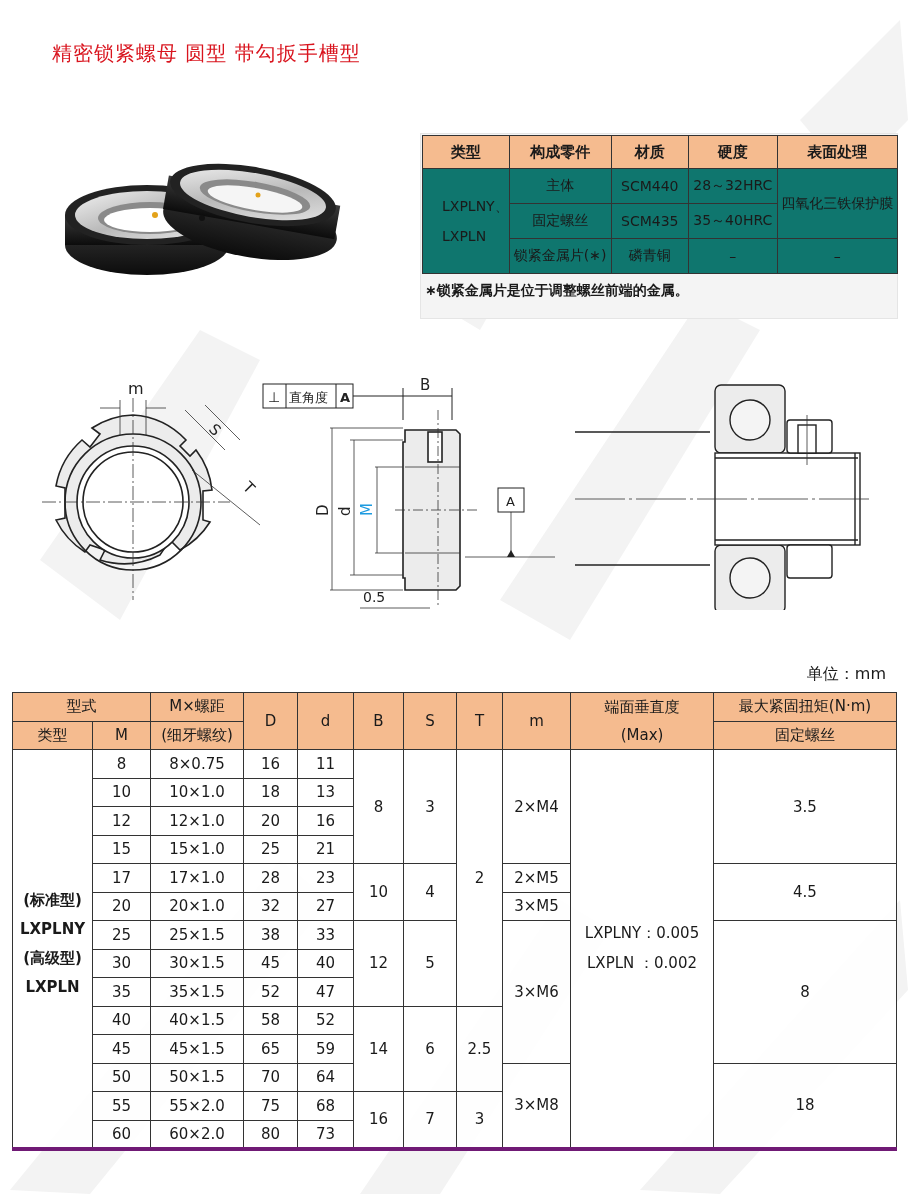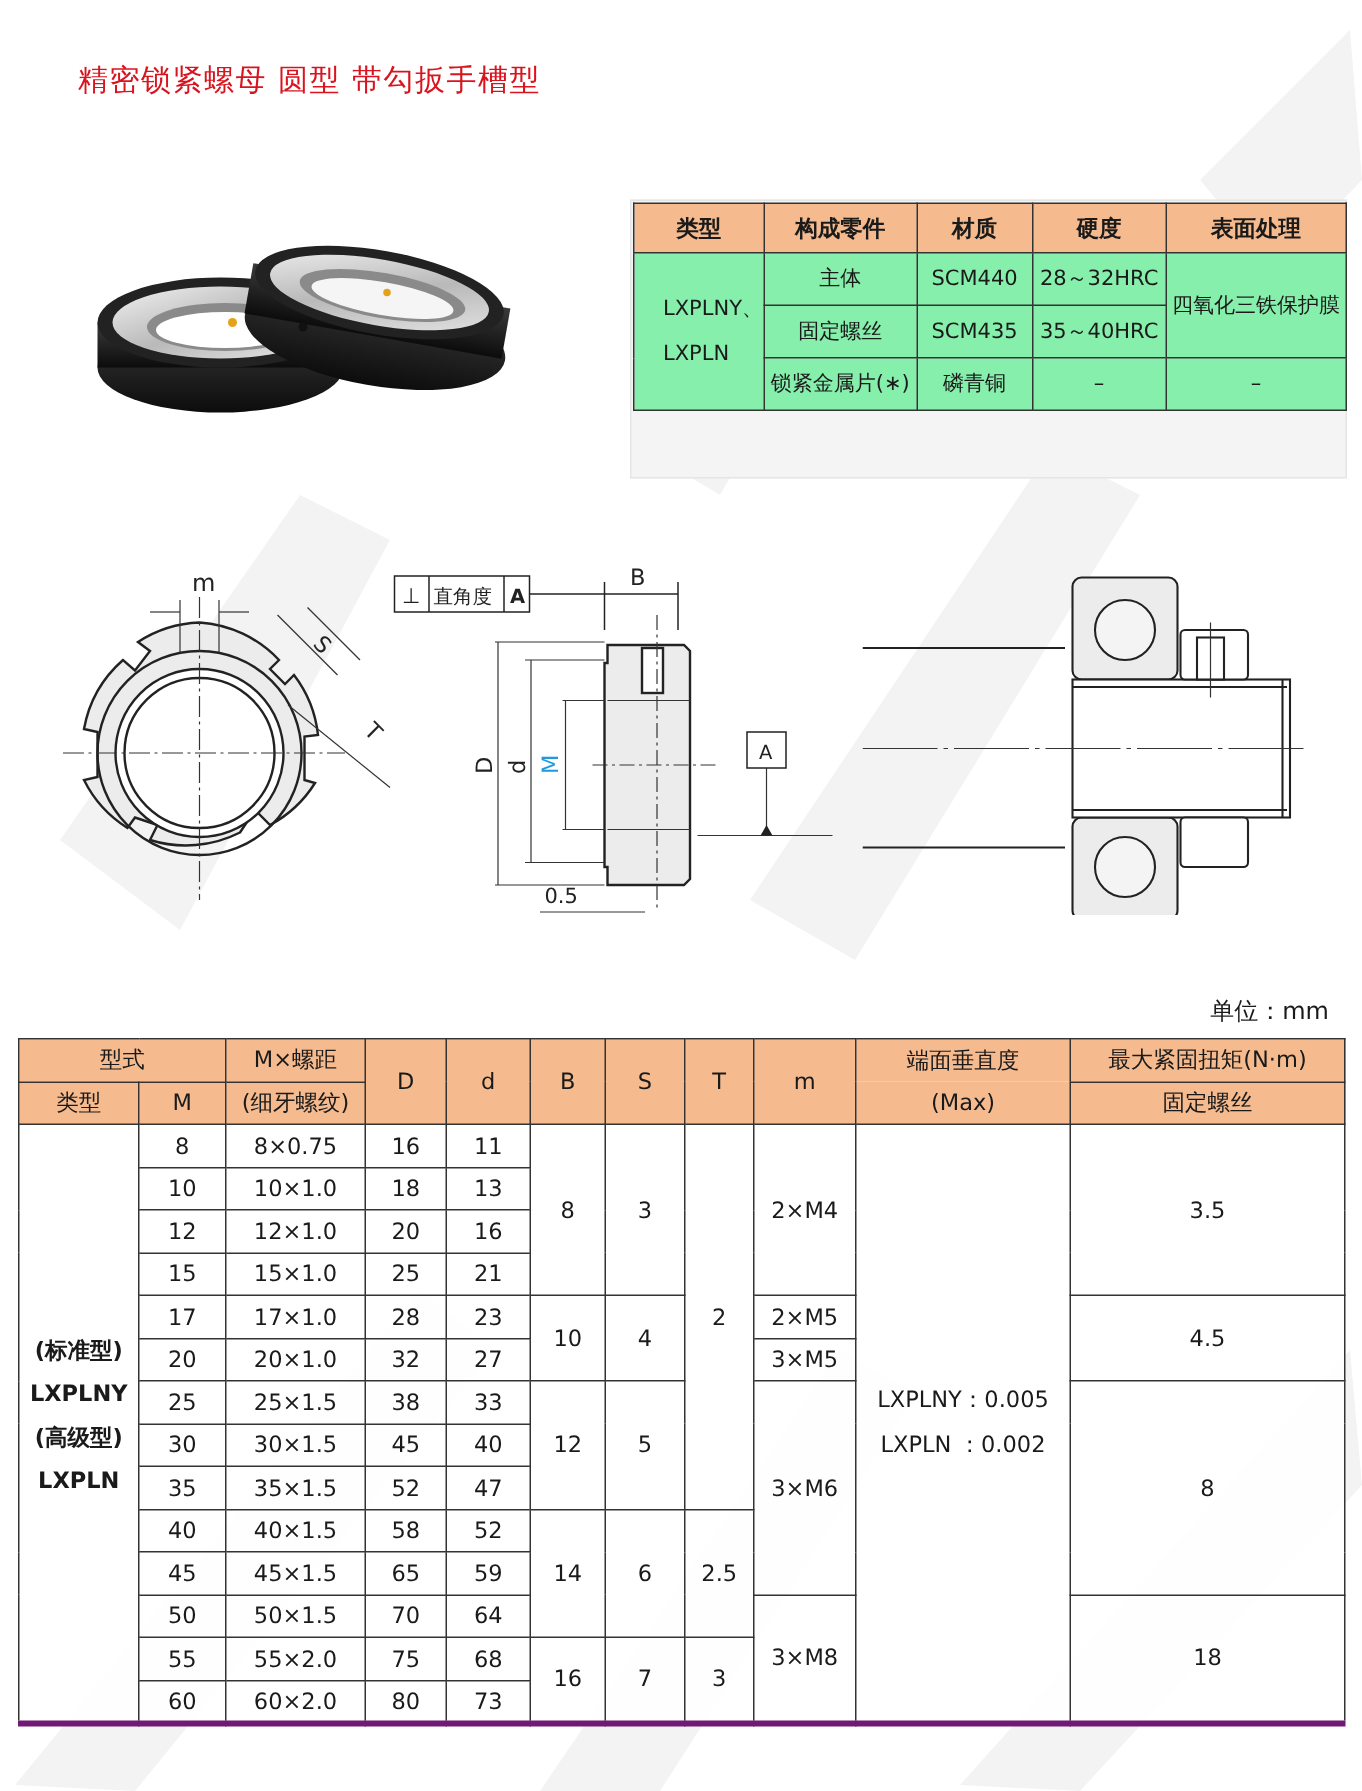--- a/index.html
+++ b/index.html
@@ -7,21 +7,21 @@
   body { position: relative; font-family: "DejaVu Sans", "Liberation Sans", sans-serif; color: #1a1a1a; }
 
   .watermark { position: absolute; inset: 0; pointer-events: none; z-index: 0; }
   .page-title { position: absolute; left: 52px; top: 40px; font-size: 20px; color: #d9141e; letter-spacing: 1px; z-index: 2; white-space: nowrap; }
 
   .photo { position: absolute; left: 55px; top: 150px; width: 290px; height: 140px; z-index: 1; }
 
   
   .mat-wrap { position: absolute; left: 420px; top: 133px; width: 478px; height: 186px; background:#f4f4f4; border:1px solid #e5e5e5; z-index: 1; }
   .mat-table { position: absolute; left: 1px; top: 1px; width: 476px; border-collapse: collapse; font-size: 14px; }
-  .mat-table td, .mat-table th { border: 1.5px solid #333; text-align: center; vertical-align: middle; background: #86efac; height: 35px; font-weight: normal; white-space: nowrap; }
+  .mat-table td, .mat-table th { border: 1.5px solid #333; text-align: center; vertical-align: middle; background: #0f766e; height: 35px; font-weight: normal; white-space: nowrap; }
   .mat-table th { background: #f5bb8f; font-weight: bold; height: 33px; font-size: 15px; }
   .mat-note { position: absolute; left: 4px; top: 148px; font-size: 14px; font-weight: bold; }
 
   
   .diagram { position: absolute; z-index: 1; }
 
   .unit { position: absolute; right: 22px; top: 664px; font-size: 16px; z-index: 2; }
 
   
   .spec { position: absolute; left: 12px; top: 692px; width: 884px; border-collapse: collapse; z-index: 2; font-size: 15px; table-layout: fixed; }
@@ -113,20 +113,21 @@
       <td>35～40HRC</td>
     </tr>
     <tr>
       <td>锁紧金属片(∗)</td>
       <td>磷青铜</td>
       <td>–</td>
       <td>–</td>
     </tr>
   </tbody>
     </table>
+  <div class="mat-note">∗锁紧金属片是位于调整螺丝前端的金属。</div>
 </div>
 
 <svg class="diagram" style="left:20px;top:370px;" width="250" height="230" viewBox="0 0 250 230">
   <g stroke="#222" fill="none" stroke-width="1.6">
     <path d="M 113 45 A 80 80 0 0 1 166 70 L 160 76 L 170 86 L 176 80 A 80 80 0 0 1 192 120 L 183 121 L 183 150 L 190 152 A 80 80 0 0 1 160 180 L 150 170 L 140 185 A 80 80 0 0 1 80 190 L 85 180 L 70 175 L 65 182 A 80 80 0 0 1 36 150 L 45 148 L 45 118 L 36 116 A 80 80 0 0 1 62 70 L 70 77 L 80 64 L 72 58 A 80 80 0 0 1 113 45 Z" fill="#ececec"></path>
     <circle cx="113" cy="132" r="68"></circle>
     <circle cx="113" cy="132" r="56" fill="#fff"></circle>
     <circle cx="113" cy="132" r="50" fill="#fff"></circle>
   </g>
   <g stroke="#333" stroke-width="0.8">

